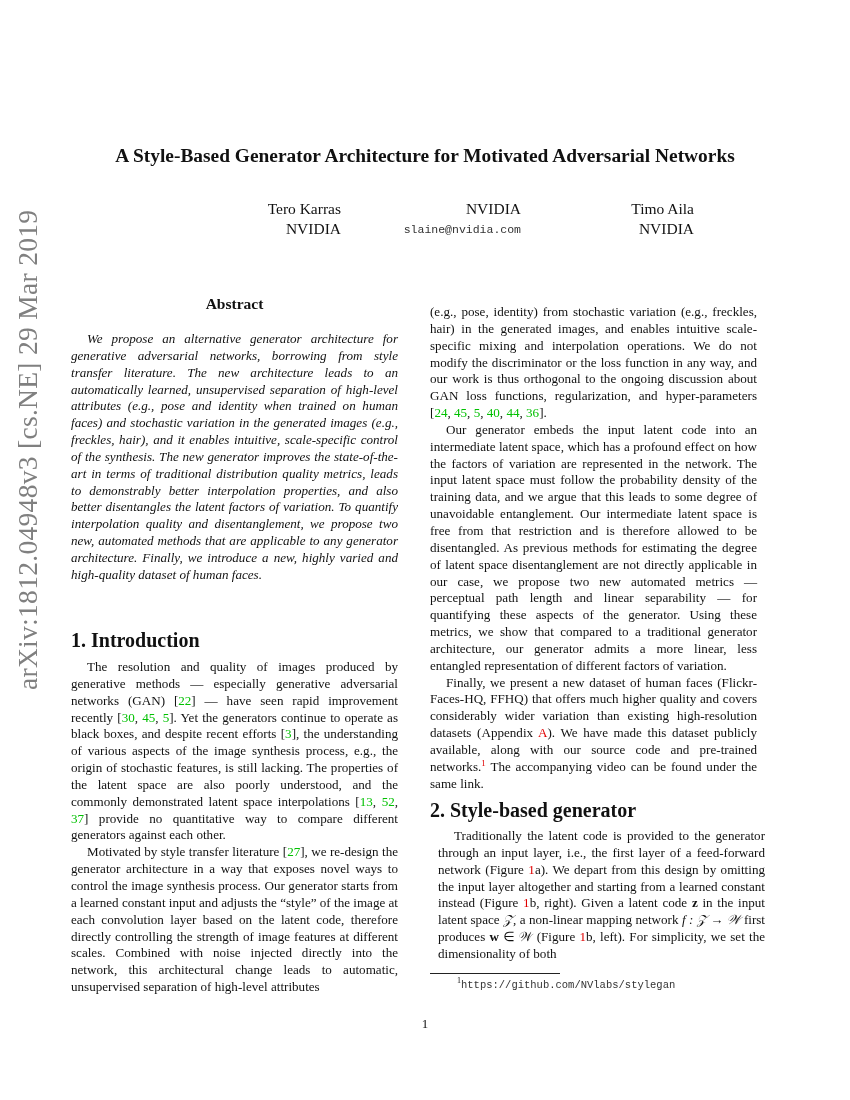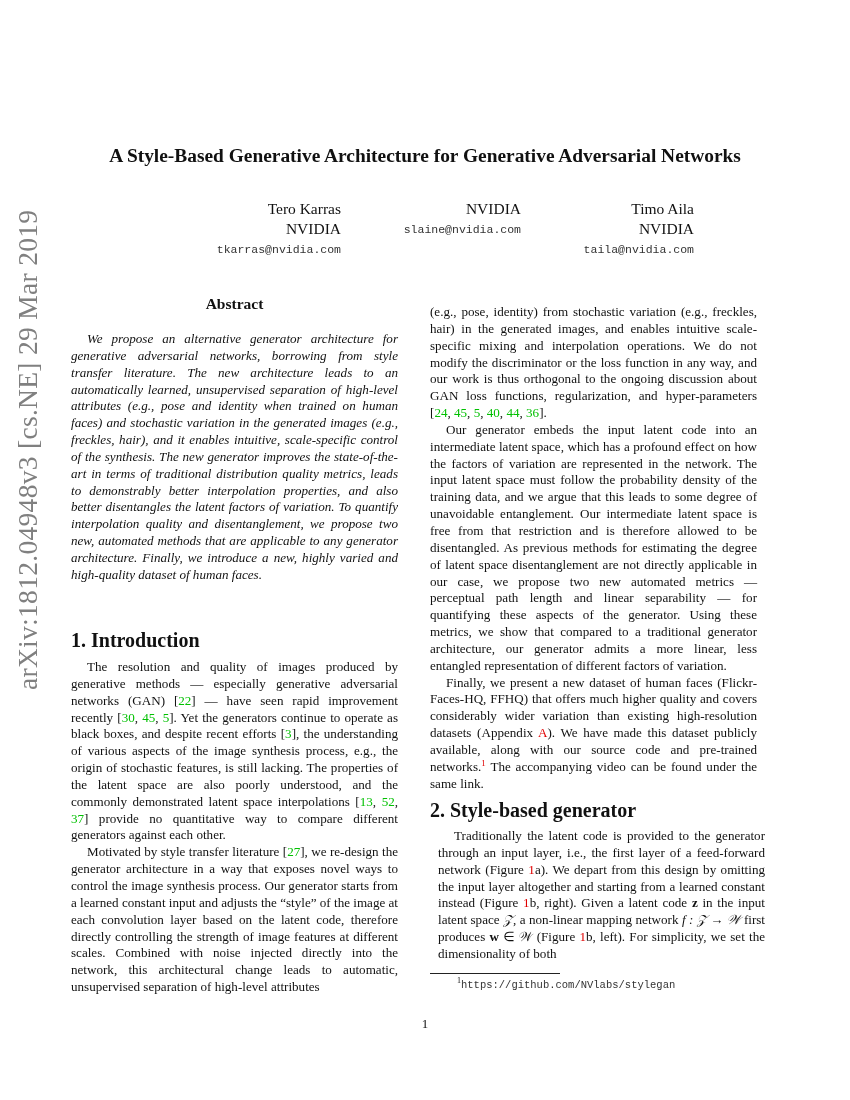--- a/index.html
+++ b/index.html
@@ -29,36 +29,34 @@
   .footnote { position: absolute; left: 457px; top: 976px; font-size: 10.5px; }
   .footnote .url { font-family: "Liberation Mono", monospace; color: #333; }
   .footnote sup { font-size: 8px; }
   .pagenum { position: absolute; left: 0; width: 850px; text-align: center; top: 1016px; font-size: 13px; }
   .math { font-style: italic; }
   .bold { font-weight: bold; }
 </style>
 </head>
 <body>
 
-<div class="title">A Style-Based Generative Architecture for Generative Adversarial Networks</div>
+<div class="title">A Style-Based Generator Architecture for Motivated Adversarial Networks</div>
 
 <div class="authors">
   <div class="author" style="left:141px;">
     <div class="nm">Tero Karras</div>
     <div class="aff">NVIDIA</div>
-    <div class="em">tkarras@nvidia.com</div>
   </div>
   <div class="author" style="left:321px;">
     <div class="aff">NVIDIA</div>
     <div class="em">slaine@nvidia.com</div>
   </div>
   <div class="author" style="left:494px;">
     <div class="nm">Timo Aila</div>
     <div class="aff">NVIDIA</div>
-    <div class="em">taila@nvidia.com</div>
   </div>
 </div>
 
 <div class="arxiv">arXiv:1812.04948v3  [cs.NE]  29 Mar 2019</div>
 
 <div class="abs-head">Abstract</div>
 <div class="col col-left abstract">
   <p>We propose an alternative generator architecture for generative adversarial networks, borrowing from style transfer literature. The new architecture leads to an automatically learned, unsupervised separation of high-level attributes (e.g., pose and identity when trained on human faces) and stochastic variation in the generated images (e.g., freckles, hair), and it enables intuitive, scale-specific control of the synthesis. The new generator improves the state-of-the-art in terms of traditional distribution quality metrics, leads to demonstrably better interpolation properties, and also better disentangles the latent factors of variation. To quantify interpolation quality and disentanglement, we propose two new, automated methods that are applicable to any generator architecture. Finally, we introduce a new, highly varied and high-quality dataset of human faces.</p>
 </div>
 

